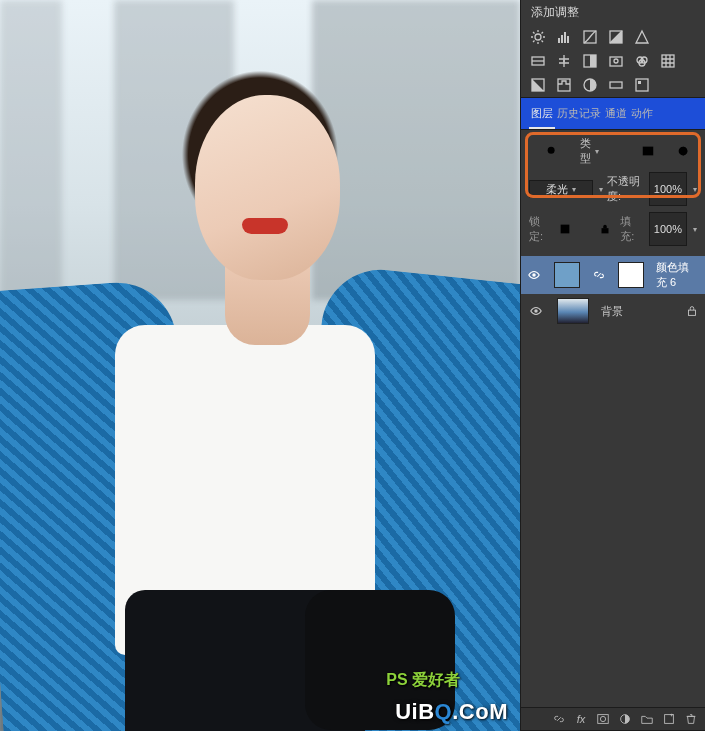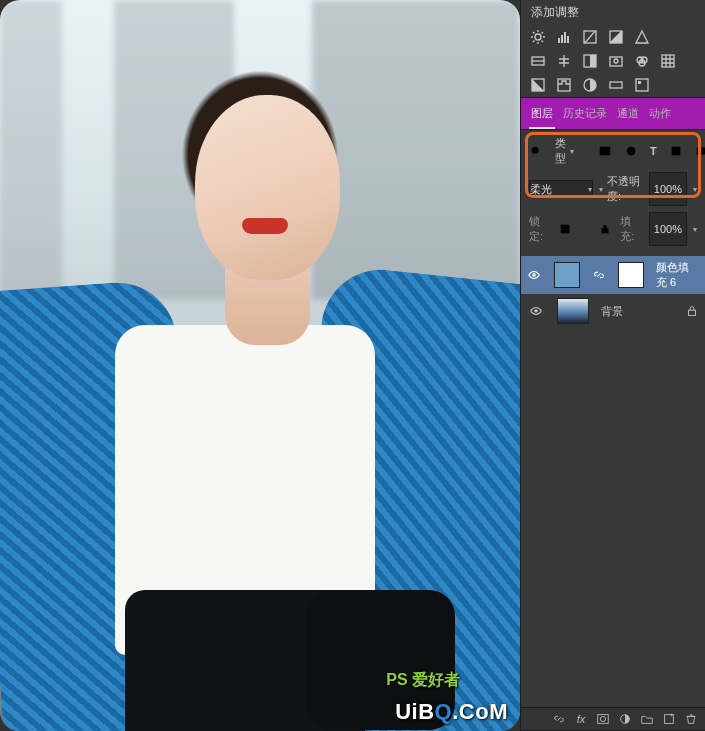--- a/index.html
+++ b/index.html
@@ -16,21 +16,20 @@
     display: flex;
     width: 705px;
     height: 731px;
   }
   .canvas-area {
     width: 520px;
     height: 731px;
     position: relative;
     overflow: hidden;
     background: #282828;
-    border-radius: 20px;
   }
   .photo {
     width: 520px;
     height: 731px;
     position: relative;
     overflow: hidden;
   }
   
   .bg-street {
     position: absolute;
@@ -166,24 +165,24 @@
     align-items: center; justify-content: center;
     color: #c8c8c8;
     font-size: 12px;
   }
   .ico svg { width: 16px; height: 16px; }
   .ico path, .ico rect, .ico circle, .ico polygon { fill: none; stroke: #c8c8c8; stroke-width: 1.3; }
   .ico .fill { fill: #c8c8c8; stroke: none; }
 
   .tabbar {
     display: flex;
-    gap: 6px;
+    gap: 0;
     padding: 4px 8px 0 8px;
     border-bottom: 1px solid #1c1c1c;
-    background: #a21caf;
+    background: #1d4ed8;
   }
   .tab {
     font-size: 11px;
     color: #b5b5b5;
     padding: 4px 2px 6px 2px;
     cursor: pointer;
   }
   .tab.active {
     color: #e8e8e8;
     border-bottom: 2px solid #e8e8e8;
@@ -192,22 +191,22 @@
   .highlight-box {
     position: absolute;
     border: 3px solid #e06a2b;
     border-radius: 8px;
     pointer-events: none;
   }
 
   .filter-row {
     display: flex;
     align-items: center;
-    gap: 12px;
-    padding: 6px 8px 4px 8px;
+    gap: 21px;
+    padding: 6px 8px 4px 24px;
     text-align: center;
   }
   .filter-row .dd {
     display: flex; align-items: center; gap: 2px;
     font-size: 11px;
   }
   .chev { font-size: 8px; color: #aaa; margin-left: 2px; }
   .mini { width: 16px; height: 14px; display:inline-flex; align-items:center; justify-content:center; }
   .mini svg { width: 14px; height: 14px; }
 
@@ -218,21 +217,21 @@
     padding: 2px 8px 4px 8px;
     font-size: 11px;
   }
   .blend-select {
     flex: 0 0 64px;
     height: 18px;
     background: #2b2b2b;
     border: 1px solid #1a1a1a;
     display: flex;
     align-items: center;
-    padding: 0 0;
+    padding: 0 16px;
     color: #ddd;
   }
   .val-box {
     height: 18px;
     background: #2b2b2b;
     border: 1px solid #1a1a1a;
     padding: 16px 4px;
     display: inline-flex;
     align-items: center;
     color: #ddd;

